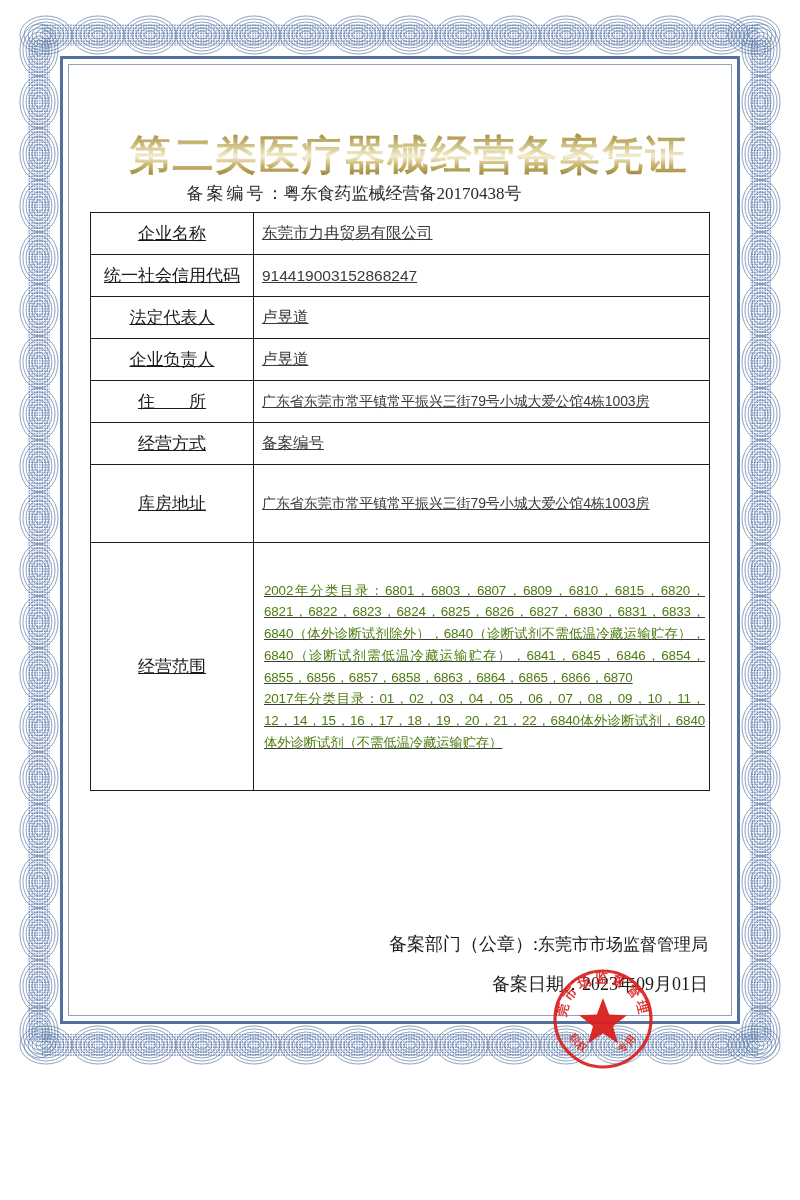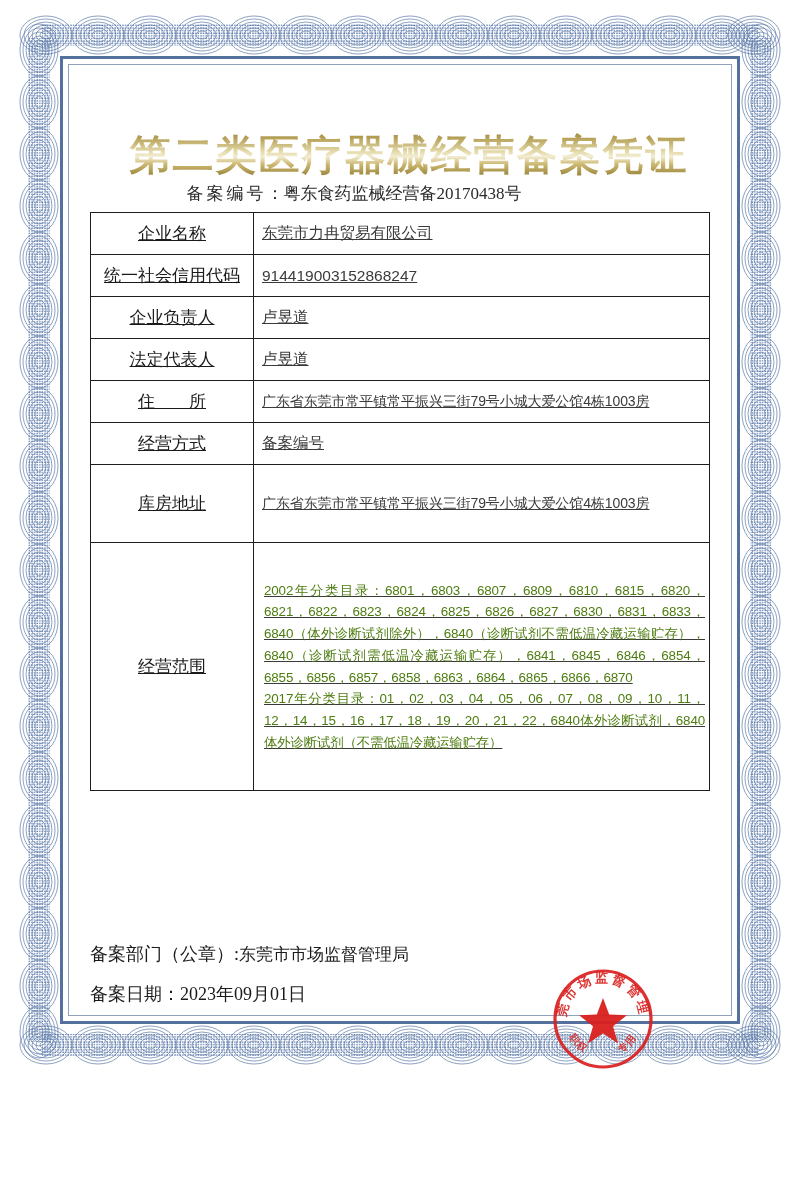--- a/index.html
+++ b/index.html
@@ -162,27 +162,26 @@
 
   
   .footer-block {
     position: absolute;
     left: 20px;
     top: 866px;
     width: 620px;
   }
   .footer-line {
     position: relative;
-    text-align: left;
+    text-align: right;
     font-size: 18px;
     color: #1a1a1a;
     font-family: "Liberation Serif", "DejaVu Serif", serif;
     white-space: nowrap;
     padding-right: 2px;
-    margin-top: 10px;
   }
   .footer-line.l1 { margin-bottom: 16px; }
   .footer-line .dept-name { font-size: 17px; }
 
   
   .seal {
     position: absolute;
     left: 460px;
     top: 34px;
     width: 106px;
@@ -460,25 +459,25 @@
       <tbody>
         <tr class="row-h1">
           <td class="label">企业名称</td>
           <td class="value">东莞市力冉贸易有限公司</td>
         </tr>
         <tr class="row-h1">
           <td class="label">统一社会信用代码</td>
           <td class="value">914419003152868247</td>
         </tr>
         <tr class="row-h1">
+          <td class="label">法定代表人</td>
+          <td class="value">卢昱道</td>
+        </tr>
+        <tr class="row-h1">
           <td class="label">企业负责人</td>
-          <td class="value">卢昱道</td>
-        </tr>
-        <tr class="row-h1">
-          <td class="label">法定代表人</td>
           <td class="value">卢昱道</td>
         </tr>
         <tr class="row-h1">
           <td class="label">住　　所</td>
           <td class="value addr">广东省东莞市常平镇常平振兴三街79号小城大爱公馆4栋1003房</td>
         </tr>
         <tr class="row-h1">
           <td class="label">经营方式</td>
           <td class="value">备案编号</td>
         </tr>

